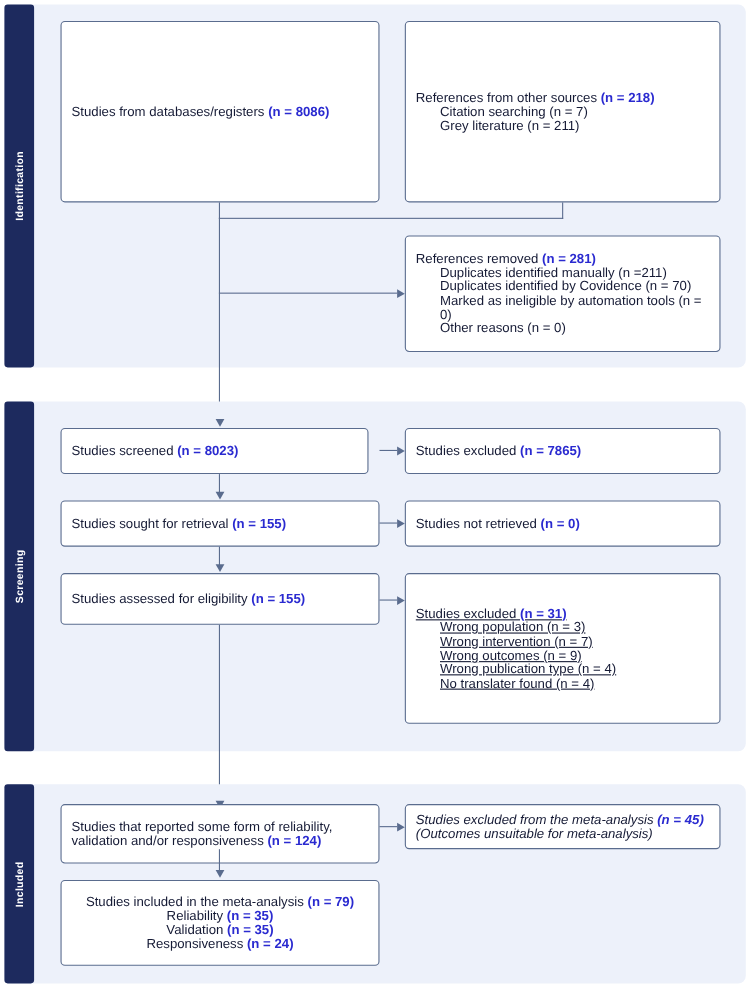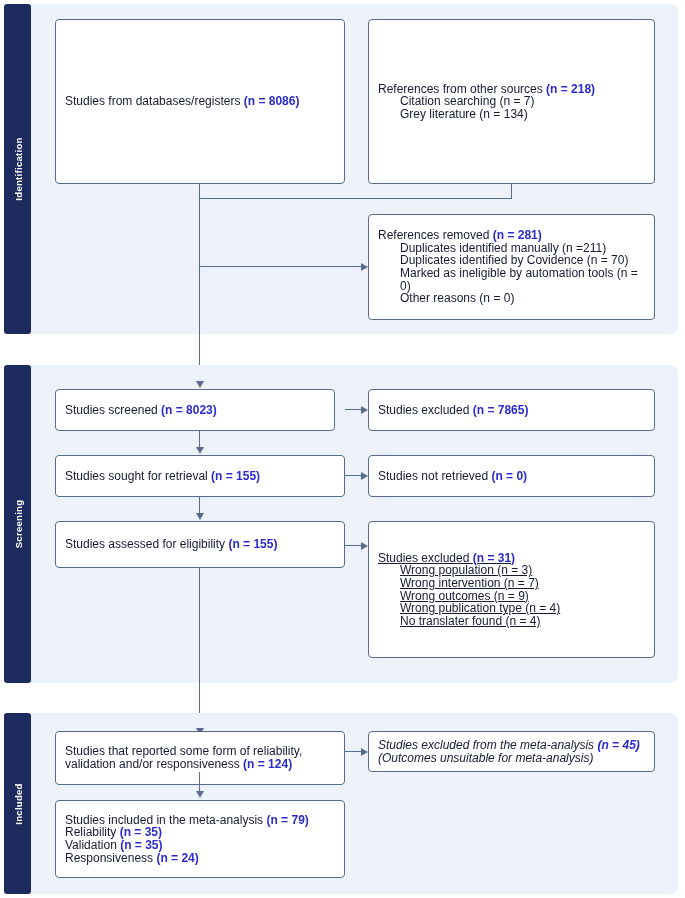--- a/index.html
+++ b/index.html
@@ -45,21 +45,21 @@
     color:#151a35;
     font-size:12px;
     line-height:12.6px;
     display:flex;
     flex-direction:column;
     justify-content:center;
   }
   .box .pad{padding:0 9px;}
   .box b{color:#2a2ad0;font-weight:bold;}
   .sub{padding-left:22px;display:block;}
-  .ctr{text-align:left;}
+  .ctr{text-align:center;}
   .ctr .sub{padding-left:0;}
 
   
   .ln{position:absolute;background:#5a6c8e;}
   .lnh{height:1.4px;}
   .lnv{width:1.4px;}
   .arr{position:absolute;width:0;height:0;}
   .arr-r{
     border-top:4.2px solid transparent;
     border-bottom:4.2px solid transparent;
@@ -84,21 +84,21 @@
   <div class="box" style="left:55px;top:19px;width:290px;height:165px;">
     <div class="pad">
       <span>Studies from databases/registers </span><b>(n = 8086)</b>
     </div>
   </div>
 
   <div class="box" style="left:368px;top:19px;width:287px;height:165px;">
     <div class="pad">
       <span>References from other sources </span><b>(n = 218)</b>
       <span class="sub">Citation searching (n = 7)</span>
-      <span class="sub">Grey literature (n = 134)</span>
+      <span class="sub">Grey literature (n = 211)</span>
     </div>
   </div>
 
   <div class="box" style="left:368px;top:214px;width:287px;height:106px;">
     <div class="pad">
       <span>References removed </span><b>(n = 281)</b>
       <span class="sub">Duplicates identified manually (n =211)</span>
       <span class="sub">Duplicates identified by Covidence (n = 70)</span>
       <span class="sub">Marked as ineligible by automation tools (n = 0)</span>
       <span class="sub">Other reasons (n = 0)</span>

